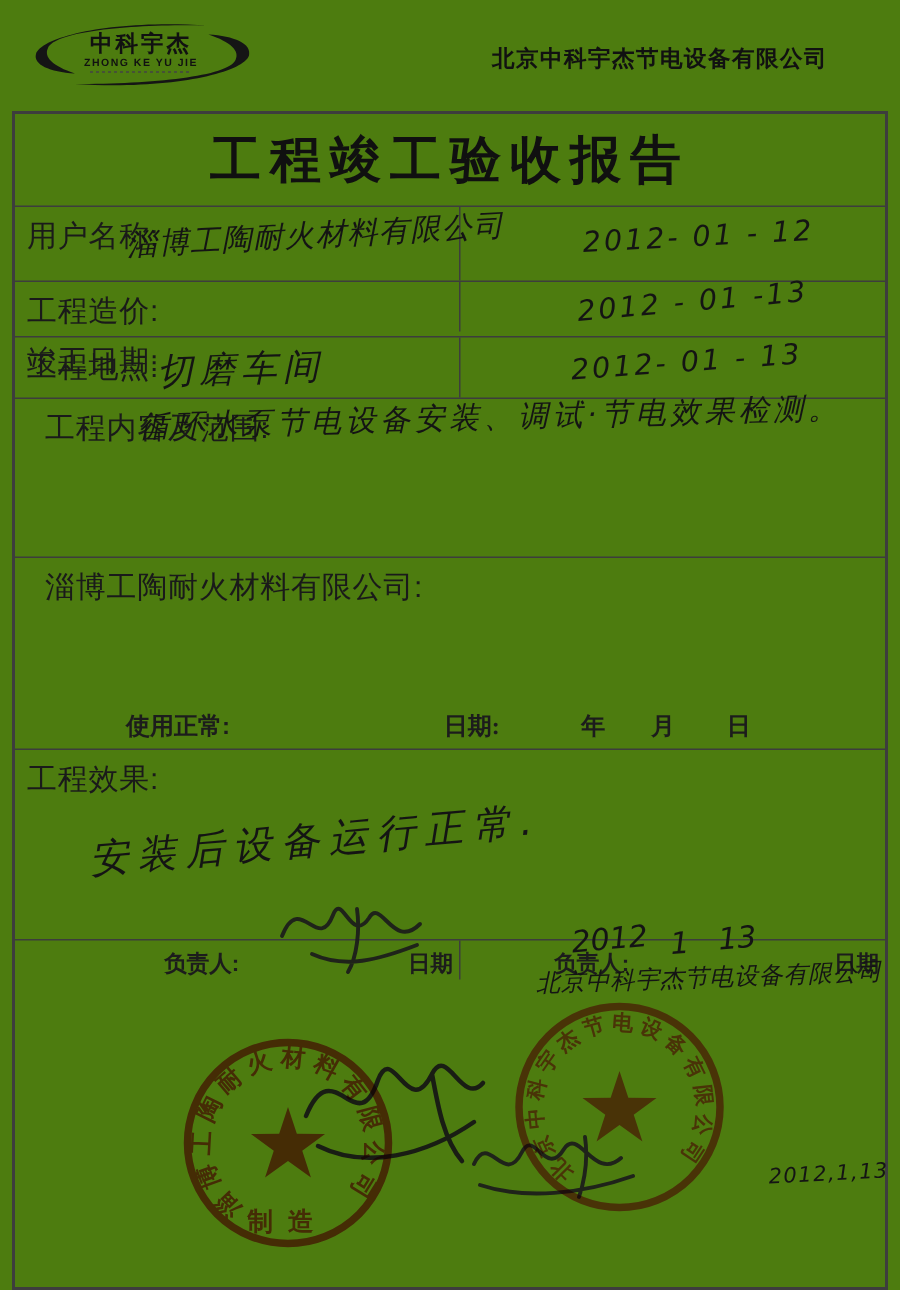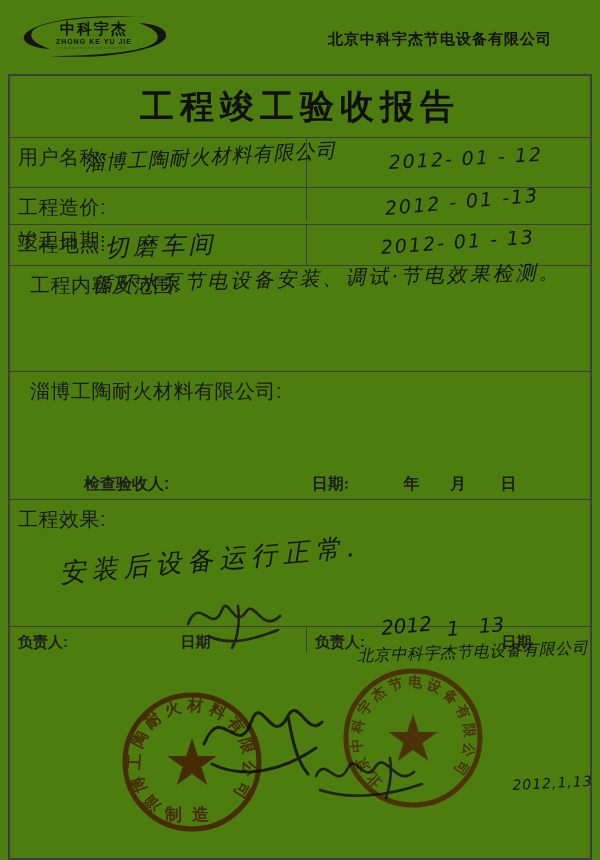--- a/index.html
+++ b/index.html
@@ -18,21 +18,21 @@
   
   .tbl{
     position:absolute;left:8px;top:74px;width:584px;height:786px;
     border:2px solid #3d3d3d;box-sizing:border-box;background:transparent;
   }
   .row{position:relative;box-sizing:border-box;border-bottom:1.5px solid #3d3d3d;display:flex;}
   .row:last-child{border-bottom:none;}
   .r-title{height:62px;align-items:center;justify-content:center;}
   .r2{height:50px;} .r3{height:37px;flex-direction:column;} .r4{height:41px;}
   .r5{height:106px;} .r6{height:150px;} .r7{height:128px;}
-  .r8{height:127px;} .r9{height:26px;} .r10{height:55px;}
+  .r8{height:127px;} .r9{height:26px;text-align:right;} .r10{height:55px;}
   .cell{box-sizing:border-box;padding:6px 4px 0 8px;position:relative;}
   .cell-l{width:297px;border-right:1.5px solid #3d3d3d;}
   .cell-r{flex:1;}
   .cell-full{flex:1;margin-left:12px;}
   .lbl{font-size:20px;font-weight:normal;color:#1a1a1a;letter-spacing:.5px;}
   .title-text{
     font-size:34px;font-weight:bold;letter-spacing:6px;color:#101010;
   }
   
   .fx-list{margin:4px 0 0 0;padding:0 0 0 30px;list-style:none;}
@@ -112,21 +112,21 @@
       <div class="cell cell-full">
         <span class="lbl">工程内容及范围:</span>
       </div>
     </div>
 
 
     <div class="row r7">
       <div class="cell cell-full">
         <span class="lbl">淄博工陶耐火材料有限公司:</span>
         <div class="insp-line">
-          <span class="s1">检查验收人:</span>
+          <span class="s1">使用正常:</span>
           <span class="s2">日期:</span>
           <span class="s3">年</span>
           <span class="s4">月</span>
           <span class="s5">日</span>
         </div>
       </div>
     </div>
 
     <div class="row r8">
       <div class="cell cell-r">

